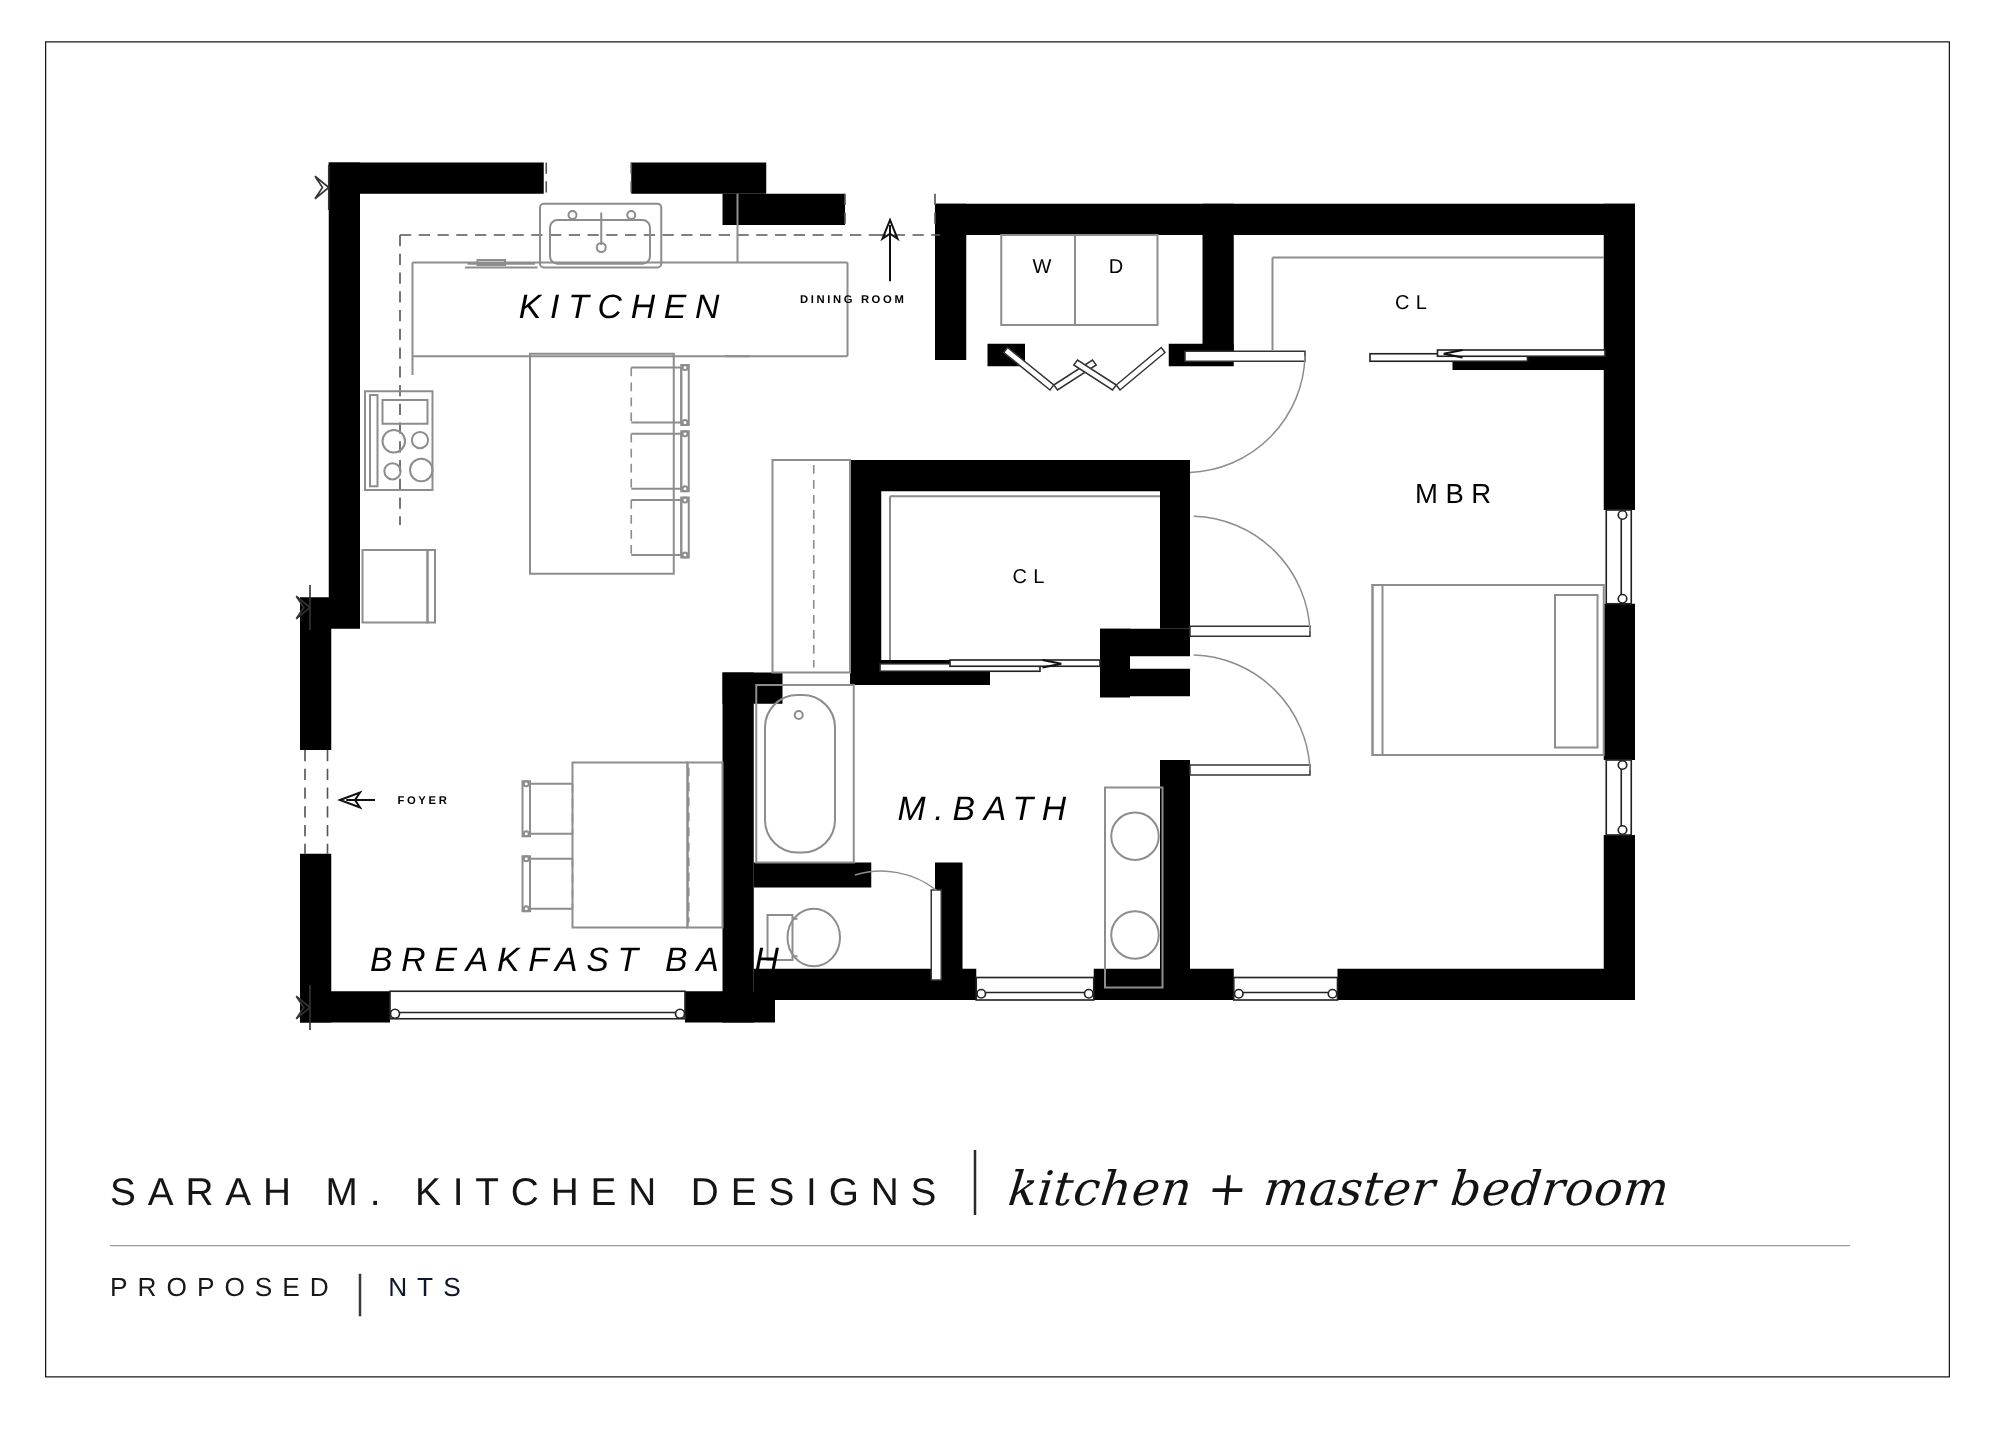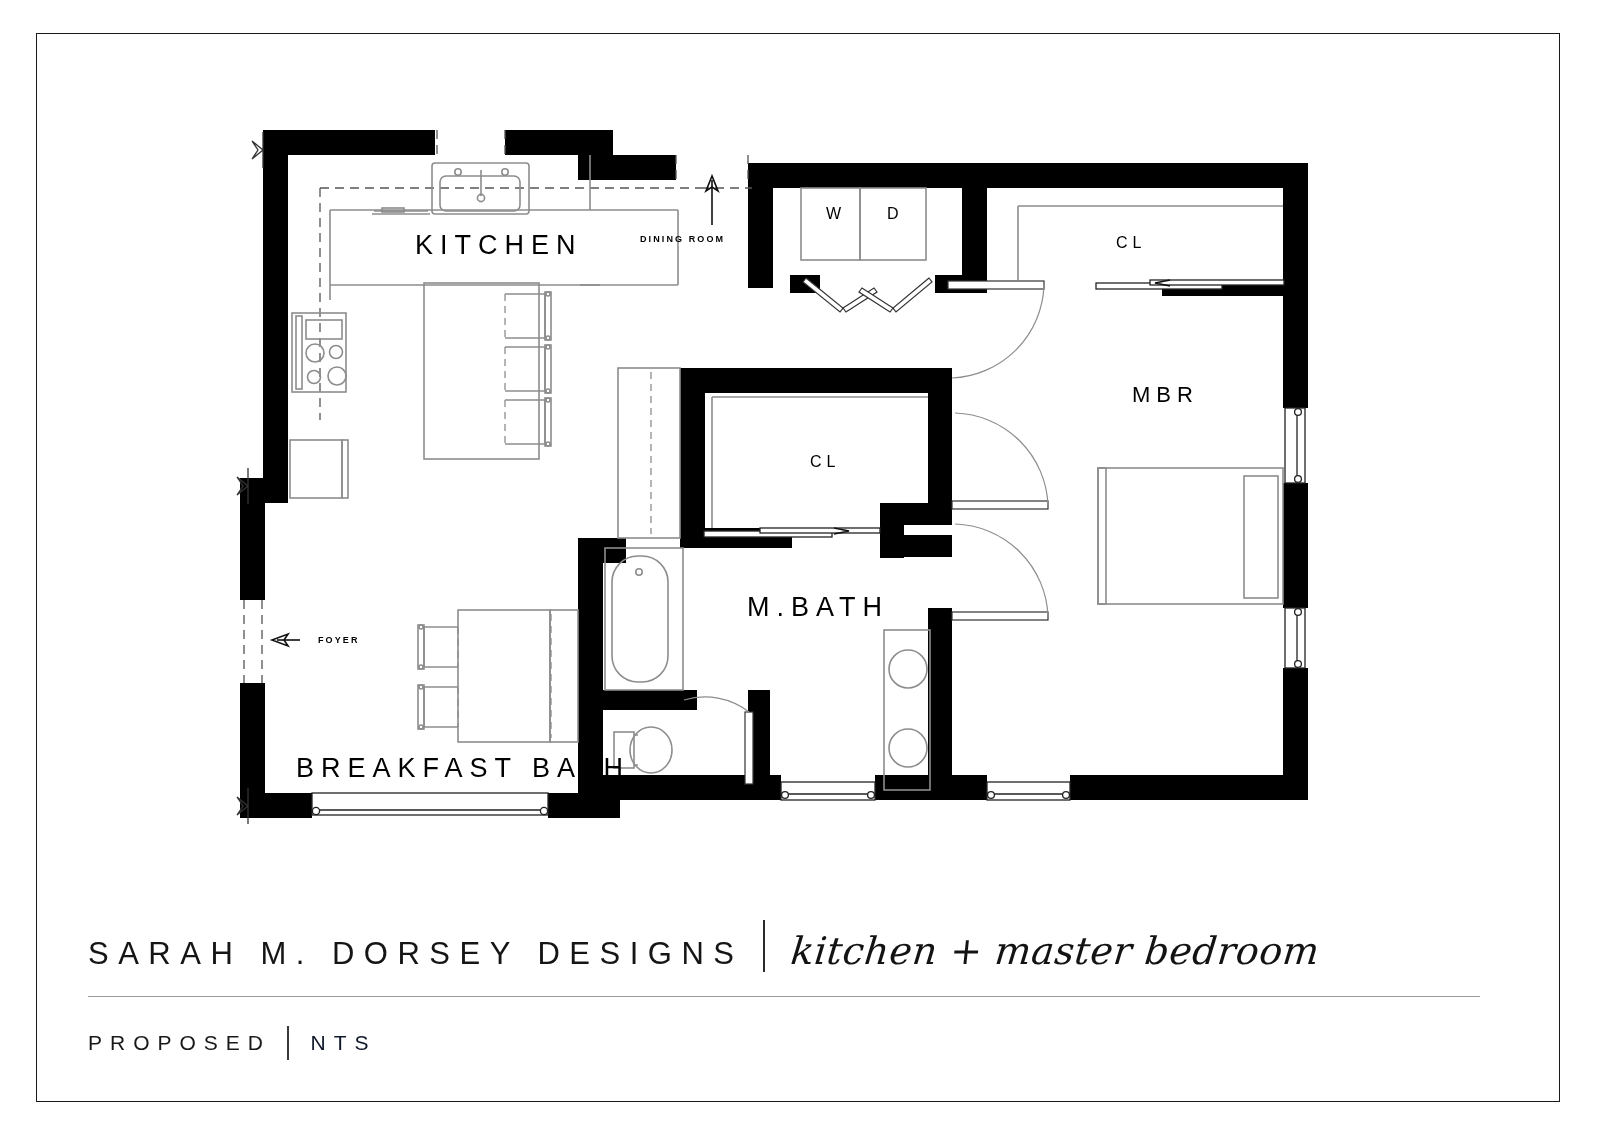--- a/index.html
+++ b/index.html
@@ -15,21 +15,21 @@
   
   #plan{position:absolute;left:0;top:0;width:1600px;height:1143px;}
   #plan svg{display:block;}
 
   
   .room-label{
     position:absolute;white-space:nowrap;color:#000;
     font-family:"Liberation Sans","DejaVu Sans",sans-serif;
     font-weight:400;
   }
-  .rl-big{font-size:27px;letter-spacing:7px;}
+  .rl-big{font-size:27px;letter-spacing:7px;font-style:italic;}
   .rl-mid{font-size:22px;letter-spacing:6px;margin-left:34px;}
   .rl-small{font-size:16px;letter-spacing:5px;}
   .rl-tiny{font-size:9px;letter-spacing:2.1px;font-weight:700;}
 
   
   #titleblock{position:absolute;left:88px;top:912px;width:1400px;}
   #tb-row1{display:flex;align-items:baseline;gap:0px;height:68px;}
   #tb-firm{
     font-size:31px;letter-spacing:9.5px;color:#151515;white-space:nowrap;
     font-family:"Liberation Sans","DejaVu Sans",sans-serif;
@@ -39,21 +39,21 @@
     margin:0 26px 0 20px;position:relative;top:8px;
   }
   #tb-script{
     font-family:"DejaVu Serif","Liberation Serif",serif;
     font-style:italic;font-size:38px;color:#131313;white-space:nowrap;
     letter-spacing:0.5px;transform:skewX(-6deg);
   }
   #tb-rule{
     width:1392px;height:1px;background:#9b9b9b;margin-top:16px;
   }
-  #tb-row2{display:flex;align-items:center;height:48px;margin-top:22px;}
+  #tb-row2{display:flex;height:48px;margin-top:22px;}
   #tb-status{font-size:21px;letter-spacing:8px;color:#181818;}
   #tb-divider2{
     display:inline-block;width:1.5px;height:34px;background:#3a3a3a;
     margin:0 22px 0 16px;
   }
   #tb-scale{font-size:21px;letter-spacing:8px;color:#0f172a;}
 </style>
 </head>
 <body>
 
@@ -350,37 +350,37 @@
     <path class="ann" d="M300 640 L277 640"></path>
     <path class="ann" d="M272 640 L288 634 L284 640 L288 646 Z" fill="#111"></path>
   </g>
 </svg>
 </div>
 
 <div class="room-label rl-big" style="left:415px;top:230px;">KITCHEN</div>
 
 <div class="room-label rl-big" style="left:296px;top:753px;">BREAKFAST BATH</div>
 
-<div class="room-label rl-big" style="left:718px;top:592px;margin-left:29px;">M.BATH</div>
+<div class="room-label rl-big" style="left:718px;top:632px;">M.BATH</div>
 
 <div class="room-label rl-mid" style="left:1098px;top:382px;">MBR</div>
 
 <div class="room-label rl-small" style="left:1116px;top:234px;">CL</div>
 
 <div class="room-label rl-small" style="left:810px;top:453px;">CL</div>
 
 <div class="room-label rl-small" style="left:826px;top:205px;">W</div>
 <div class="room-label rl-small" style="left:887px;top:205px;">D</div>
 
 <div class="room-label rl-tiny" style="left:640px;top:234px;">DINING ROOM</div>
 <div class="room-label rl-tiny" style="left:318px;top:635px;">FOYER</div>
 
 <div id="titleblock">
   <div id="tb-row1">
-    <span id="tb-firm">SARAH M. DORSEY DESIGNS</span>
+    <span id="tb-firm">SARAH M. KITCHEN DESIGNS</span>
     <span id="tb-divider1"></span>
     <span id="tb-script">kitchen + master bedroom</span>
   </div>
   <div id="tb-rule"></div>
   <div id="tb-row2">
     <span id="tb-status">PROPOSED</span>
     <span id="tb-divider2"></span>
     <span id="tb-scale">NTS</span>
   </div>
 </div>

